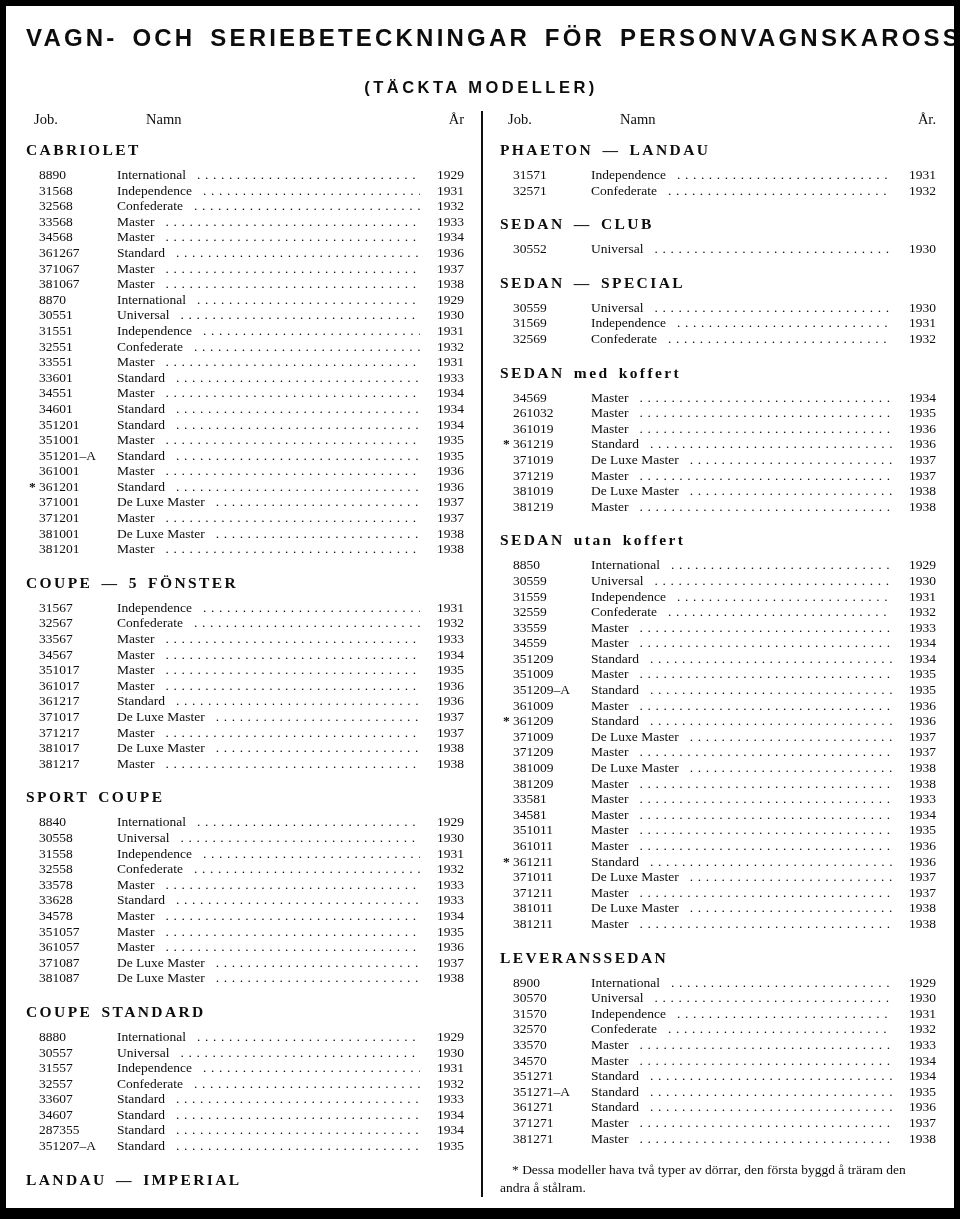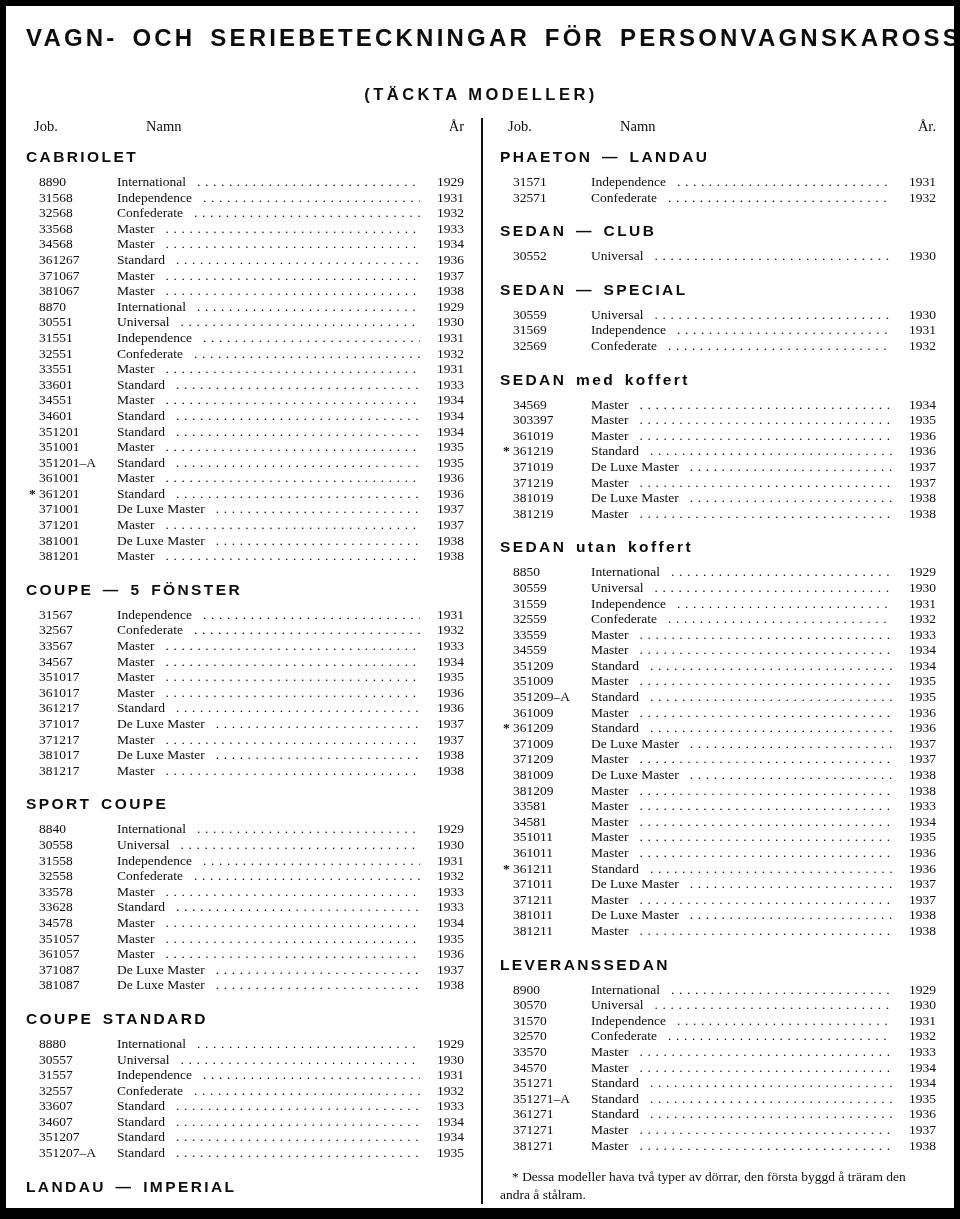--- a/index.html
+++ b/index.html
@@ -24,39 +24,39 @@
     word-spacing: 5px;
     margin-top: 12px;
     white-space: nowrap;
   }
   .subtitle {
     text-align: center;
     font-family: "Liberation Sans", sans-serif;
     font-weight: bold;
     font-size: 16.5px;
     letter-spacing: 3.5px;
-    margin-top: 33px;
+    margin-top: 26px;
   }
   .cols { display: flex; align-items: stretch; margin-top: 14px; }
   .col { width: 50%; box-sizing: border-box; }
   .col-l { padding-right: 17px; }
   .col-r { border-left: 2px solid #101010; padding-left: 17px; }
 
   .col-headers {
     display: flex;
     align-items: flex-start;
     font-size: 14.5px;
     line-height: 17px;
   }
   .col-headers .h-job { flex: 0 0 80px; padding-left: 8px; }
   .col-headers .h-name { margin-left: 32px; }
   .col-headers .h-year { margin-left: auto; }
 
   .sec-heading {
-    font-family: Liberation Sans, sans-serif;
+    font-family: Liberation Serif, serif;
     font-weight: bold;
     font-size: 15.5px;
     letter-spacing: 2.4px;
     word-spacing: 3px;
     margin: 17px 0 8px 0;
   }
   .section:first-child .sec-heading { margin-top: 13px; }
 
   .row {
     display: flex;
@@ -424,21 +424,21 @@
               <span class="dots"></span>
               <span class="year">1933</span>
             </div>
             <div class="row">
               <span class="job">34607</span>
               <span class="name">Standard</span>
               <span class="dots"></span>
               <span class="year">1934</span>
             </div>
             <div class="row">
-              <span class="job">351207</span>
+              <span class="job">287355</span>
               <span class="name">Standard</span>
               <span class="dots"></span>
               <span class="year">1934</span>
             </div>
             <div class="row">
               <span class="job">351207–A</span>
               <span class="name">Standard</span>
               <span class="dots"></span>
               <span class="year">1935</span>
             </div>
@@ -503,21 +503,21 @@
           </div>
           <div class="section">
             <div class="sec-heading">SEDAN med koffert</div>
             <div class="row">
               <span class="job">34569</span>
               <span class="name">Master</span>
               <span class="dots"></span>
               <span class="year">1934</span>
             </div>
             <div class="row">
-              <span class="job">303397</span>
+              <span class="job">261032</span>
               <span class="name">Master</span>
               <span class="dots"></span>
               <span class="year">1935</span>
             </div>
             <div class="row">
               <span class="job">361019</span>
               <span class="name">Master</span>
               <span class="dots"></span>
               <span class="year">1936</span>
             </div>

